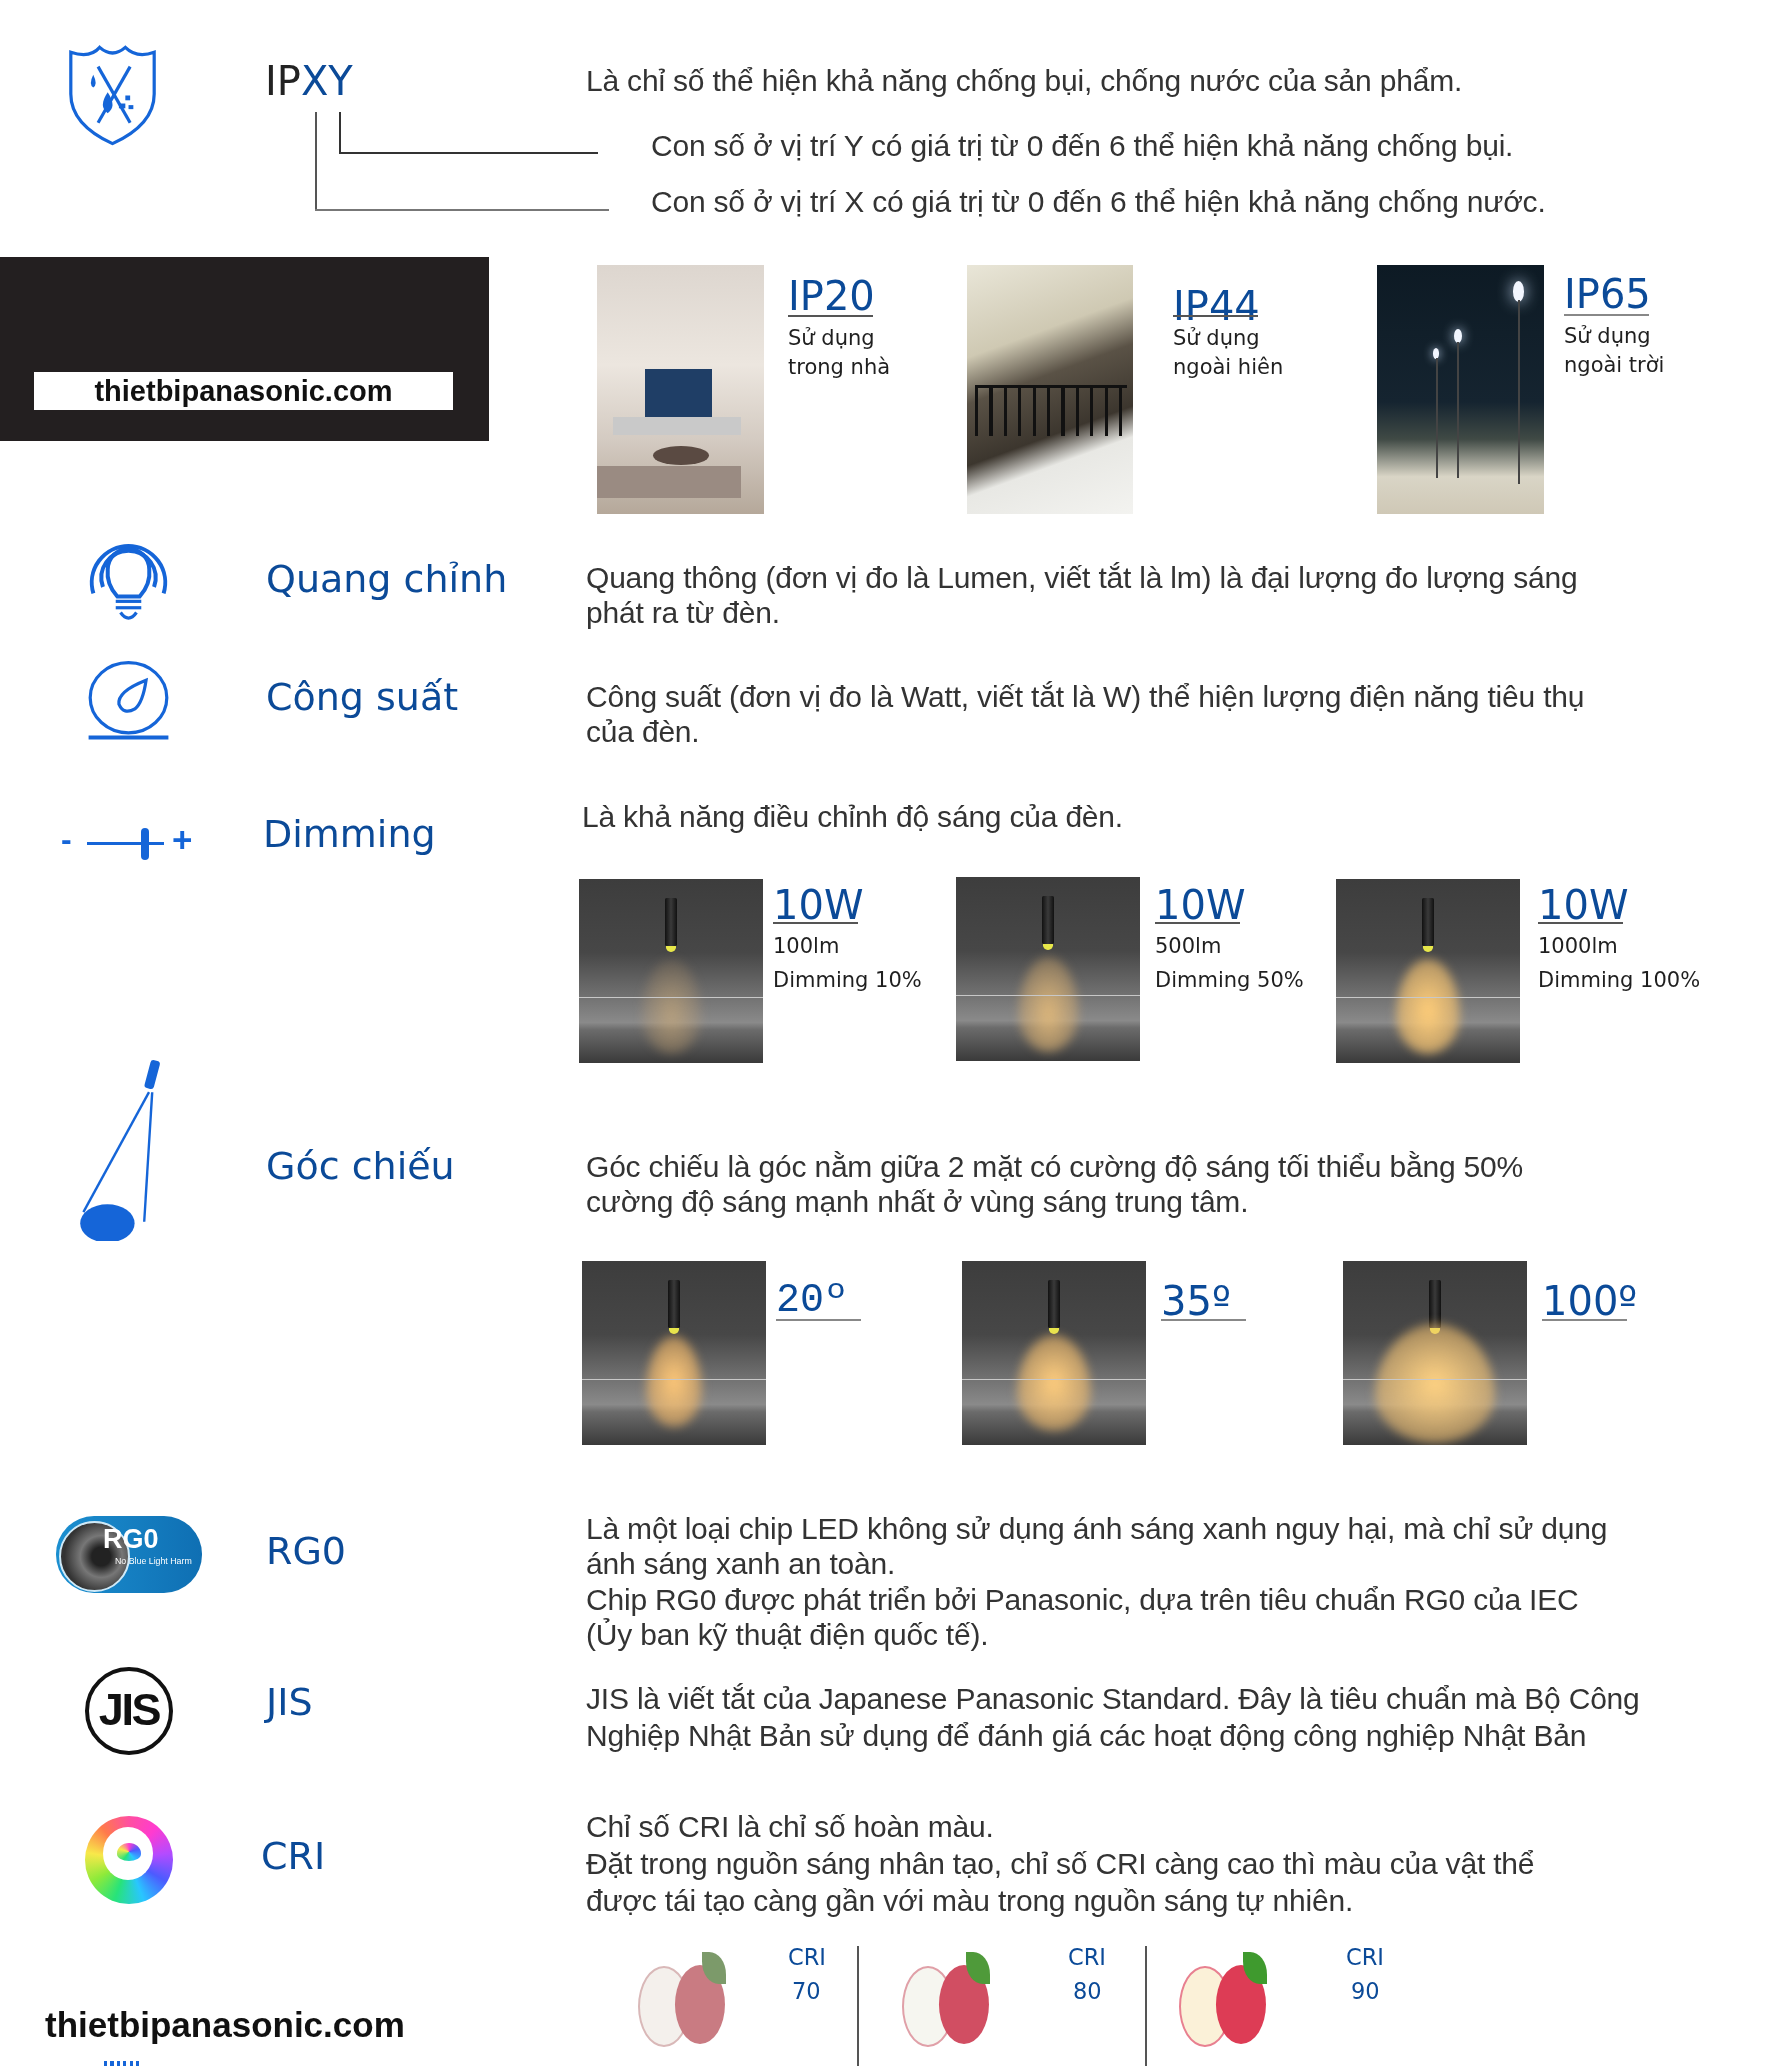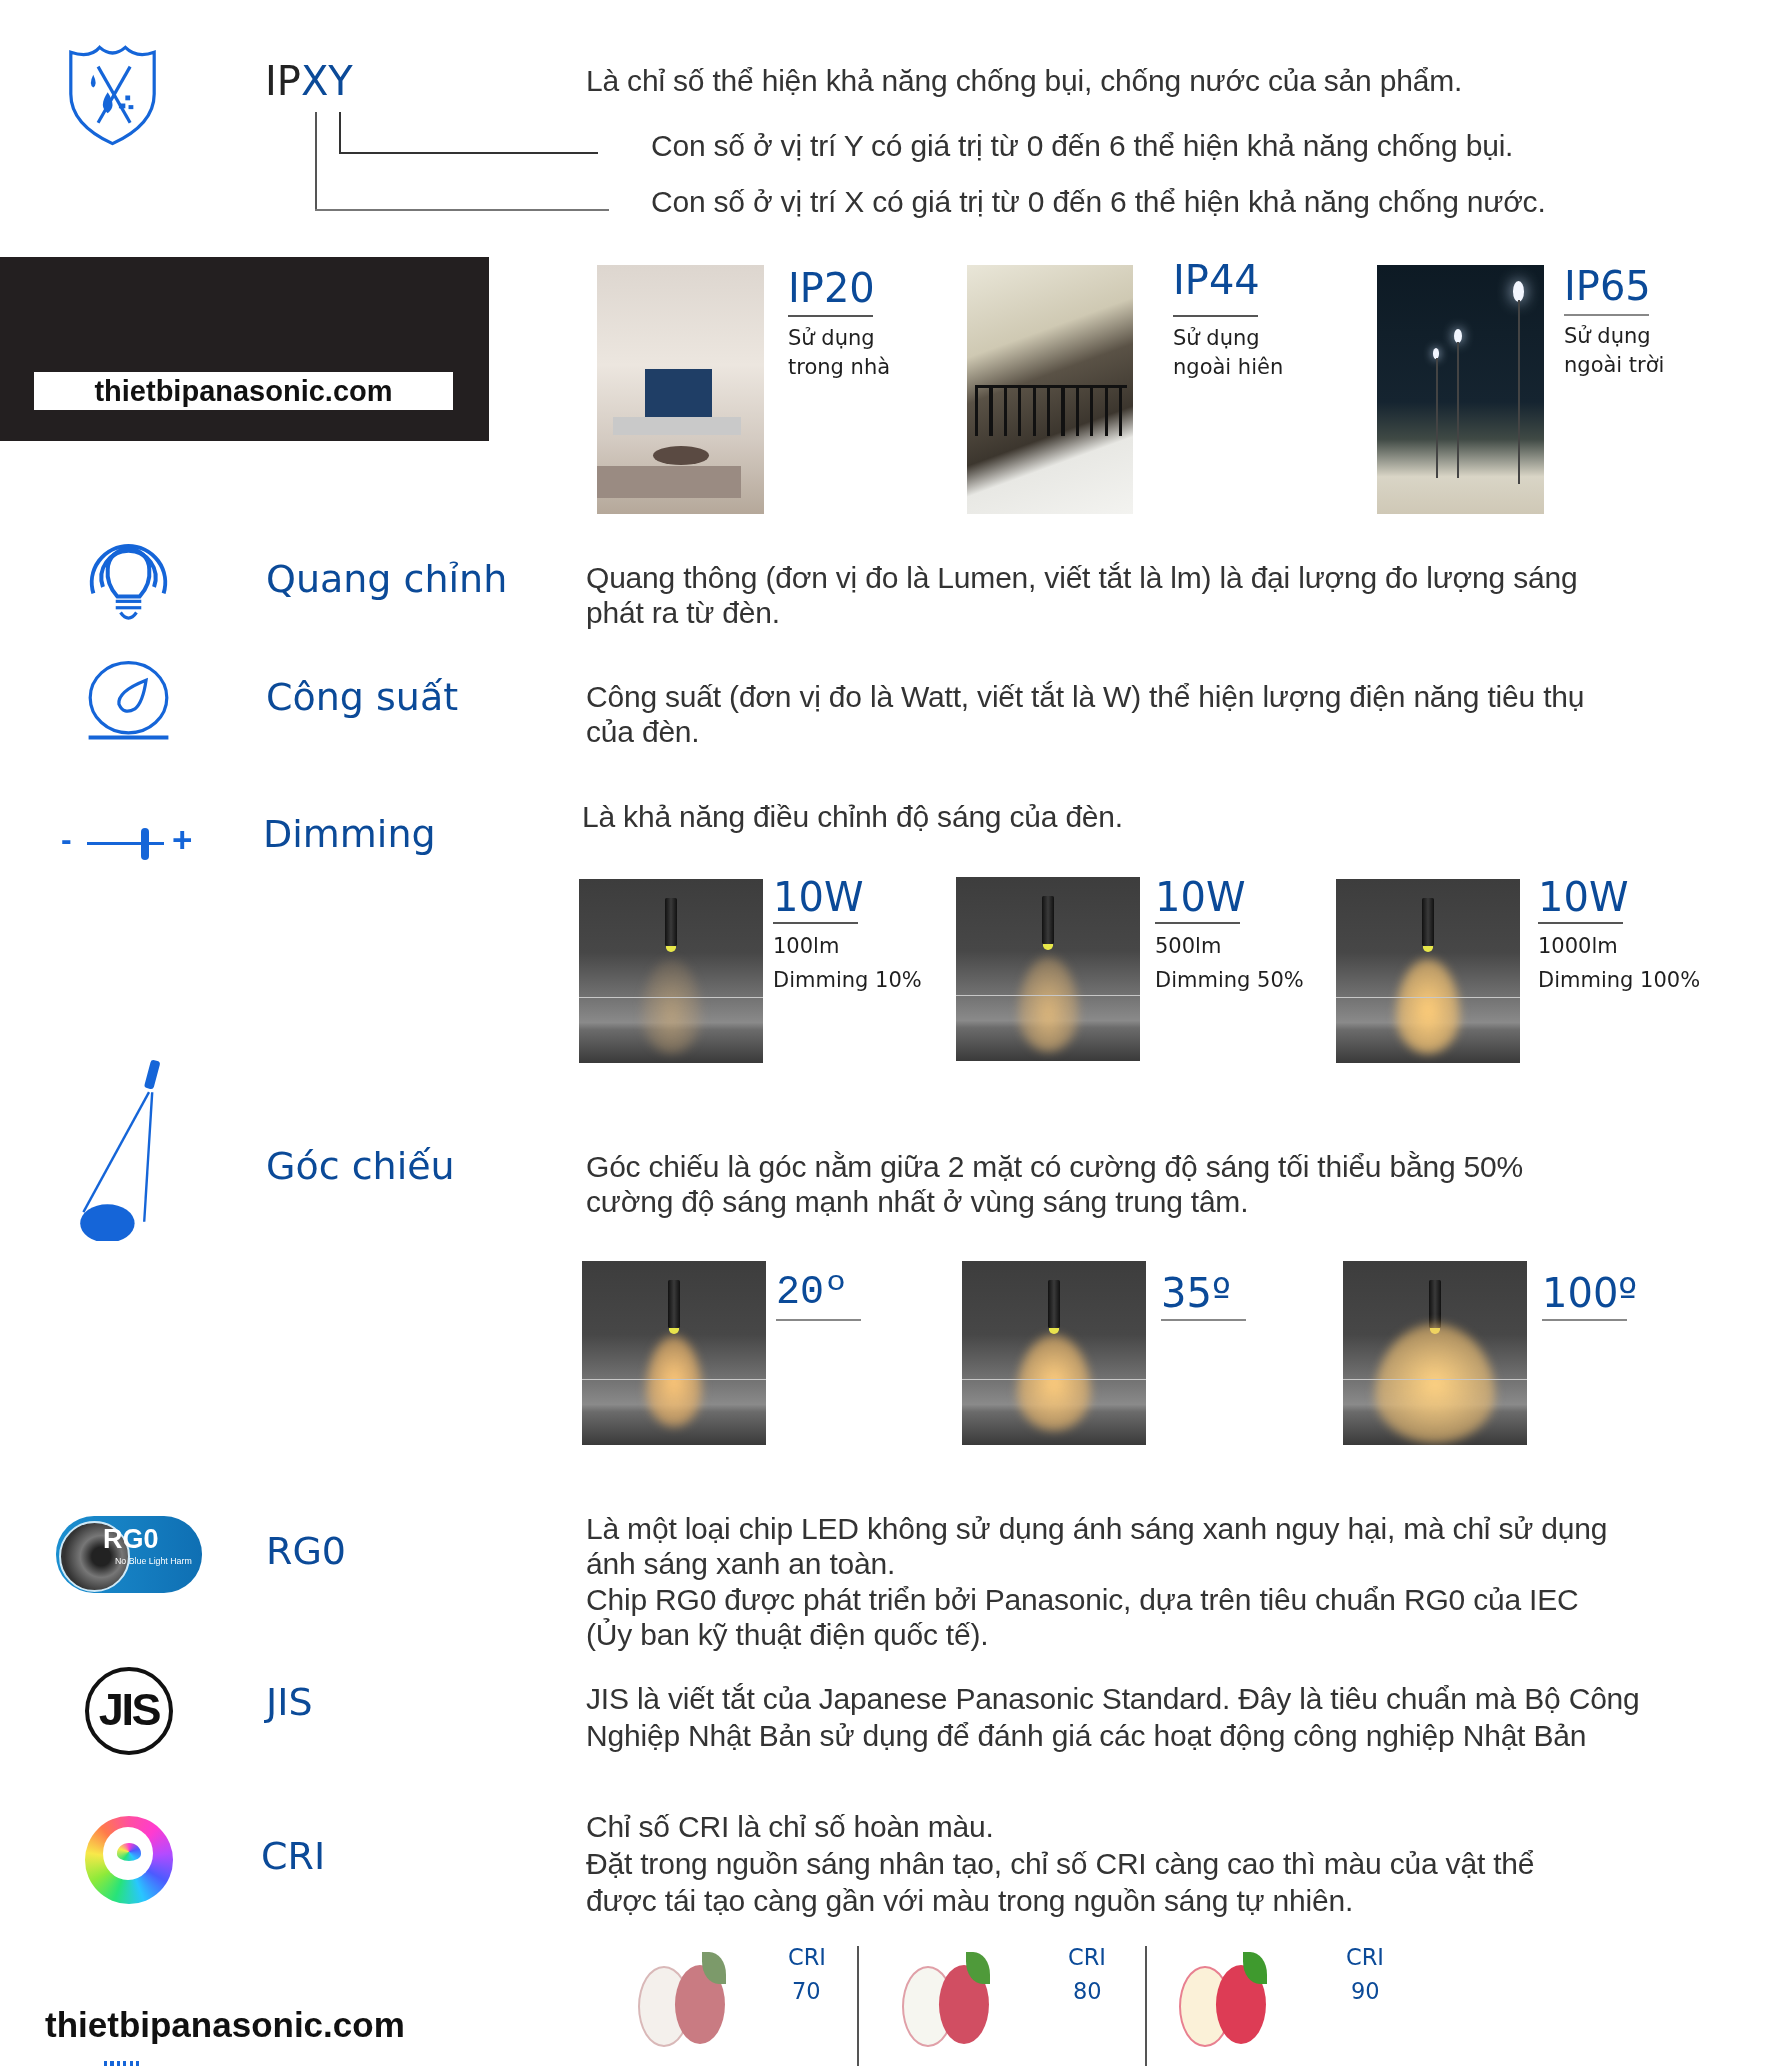--- a/index.html
+++ b/index.html
@@ -1,19 +1,19 @@
 <!DOCTYPE html>
 <html style="font-size:13px"><head>
 <meta charset="utf-8">
 <style>
   html, body { margin:0; padding:0; background:#ffffff; }
   body { width:1774px; height:2066px; position:relative; overflow:hidden;
          font-family:"Liberation Sans", "DejaVu Sans", sans-serif; color:#2b2b2b; }
   .abs { position:absolute; }
-  .title { color:#0b4a98; font-size:40px; font-family:"DejaVu Sans", sans-serif; }
+  .title { color:#0b4a98; font-size:40px; font-family:"DejaVu Sans", sans-serif;margin-top:8px; }
   .desc { color:#333; font-size:30px; line-height:36px; font-family:"Liberation Sans", sans-serif; letter-spacing:-0.2px; }
   .hdr { color:#0b4a98; font-size:38px; font-family:"DejaVu Sans", sans-serif; }
   .rule { height:1.6px; background:#555; }
   .sub { font-size:21px; color:#1f1f1f; line-height:29px; font-family:"DejaVu Sans", sans-serif; }
   .panel { background:linear-gradient(#3d3d3d 0%, #474747 40%, #8a8a8a 78%, #6b6b6b 82%, #3a3a3a 100%); overflow:hidden; }
   .panel .floor { position:absolute; left:0; right:0; height:1.6px; background:#c8c8c8; top:64%; }
   .panel .lamp { position:absolute; width:11.2px; height:48px; left:50%; margin-left:-5.6px; top:19px;
                  background:linear-gradient(90deg,#111,#3a3a3a,#111); border-radius:1.6px; }
   .panel .led { position:absolute; width:9.6px; height:6.4px; left:50%; margin-left:-4.8px; top:67px; background:#e8e84a; border-radius:0 0 4.8px 4.8px; }
   .panel .beam { position:absolute; left:50%; border-radius:50% 50% 50% 50% / 60% 60% 40% 40%; filter:blur(4.8px); }
@@ -59,21 +59,21 @@
   <div style="position:absolute;left:0;top:201px;width:144px;height:32px;background:#9a8b82;"></div>
 </div>
 <div class="abs title" style="left:788px;top:265px;">IP20</div>
 <div class="abs rule" style="left:788px;top:315px;width:85px;"></div>
 <div class="abs sub" style="left:788px;top:324px;">Sử dụng</div>
 <div class="abs sub" style="left:788px;top:353px;">trong nhà</div>
 
 <div class="abs photo" style="left:967px;top:265px;width:166px;height:249px;background:linear-gradient(160deg,#e9e6d8 0%,#cfc9b3 30%,#5a5246 45%,#3c362e 65%,#e8e8e4 75%,#f3f3f0 100%);">
   <div style="position:absolute;left:8px;top:120px;width:152px;height:48px;border-top:3.2px solid #111;background:repeating-linear-gradient(90deg,#111 0 3.2px,transparent 3.2px 14.4px);"></div>
 </div>
-<div class="abs title" style="left:1173px;top:257px;">IP44</div>
+<div class="abs title" style="left:1173px;top:275px;">IP44</div>
 <div class="abs rule" style="left:1173px;top:315px;width:85px;"></div>
 <div class="abs sub" style="left:1173px;top:324px;">Sử dụng</div>
 <div class="abs sub" style="left:1173px;top:353px;">ngoài hiên</div>
 
 <div class="abs photo" style="left:1377px;top:265px;width:167px;height:249px;background:linear-gradient(#0d1a24 0%,#152430 55%,#404a45 70%,#d9d5c6 85%,#cfc8b6 100%);">
   <div style="position:absolute;left:136px;top:16px;width:11.2px;height:21px;background:#f2f6ff;border-radius:50%;box-shadow:0 0 16px #cfe3ff;"></div>
   <div style="position:absolute;left:141px;top:35px;width:2.4px;height:184px;background:#444;"></div>
   <div style="position:absolute;left:77px;top:64px;width:8px;height:14.4px;background:#f2f6ff;border-radius:50%;box-shadow:0 0 11.2px #cfe3ff;"></div>
   <div style="position:absolute;left:80px;top:77px;width:2.4px;height:136px;background:#444;"></div>
   <div style="position:absolute;left:56px;top:83px;width:6.4px;height:11.2px;background:#f2f6ff;border-radius:50%;box-shadow:0 0 9.6px #cfe3ff;"></div>

